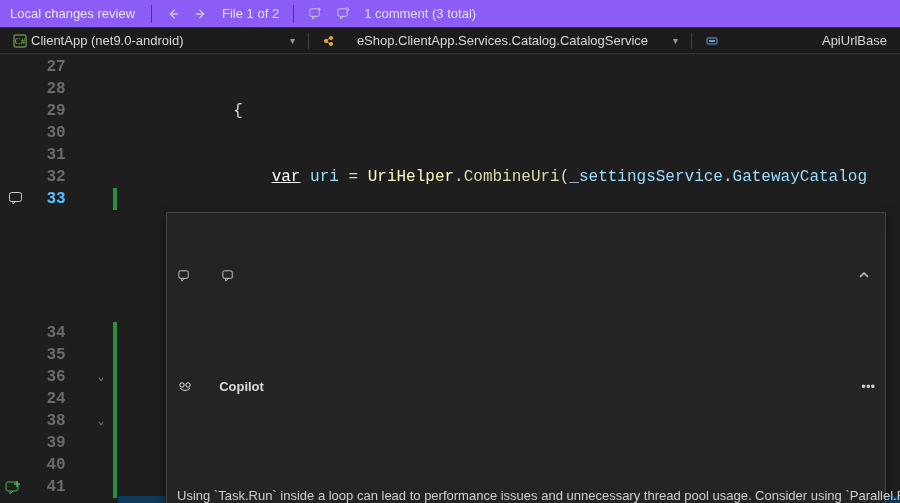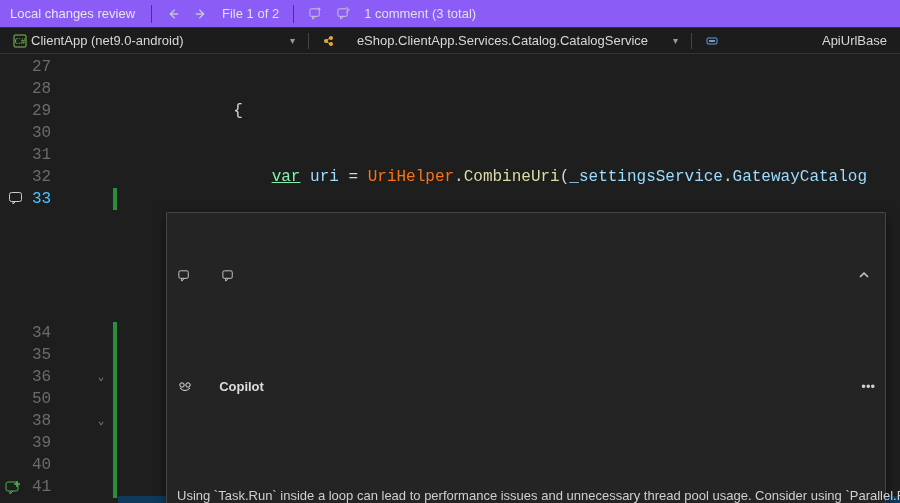--- a/index.html
+++ b/index.html
@@ -74,44 +74,45 @@
     position:absolute;
     left:6px;
     width:20px; height:20px;
     display:flex;align-items:center;justify-content:center;
     color:#bbb;
   }
   .line-nums {
     width: 58px;
     background:#1e1e1e;
     color:#6b6b6b;
-    text-align:left;
+    text-align:center;
     padding-right: 10px;
     padding-top:2px;
+    font-weight:bold;
   }
   .line-nums div { height:22px; }
   .line-nums div.blue { color:#4fc1ff; }
   .fold-col { width:22px; background:#1e1e1e; color:#888; padding-top:2px;}
   .fold-col div { height:22px; display:flex; align-items:center; justify-content:center; font-size:11px;}
   .diff-col { width:6px; background:#1e1e1e; padding-top:2px;}
   .diff-col div { height:22px; }
   .diff-col div.added { background:#2a8f3c; width:4px; margin-left:1px;}
   .code {
     flex:1;
     padding-top:2px;
     white-space: pre;
     overflow:hidden;
     position:relative;
   }
   .code .row { height:22px; padding-left: 0; }
   .row.hl { background:#0f3a5c; }
 
   
-  .kw { color:#86efac;text-decoration:underline; }
-  .type { color:#f97316; }
+  .kw { color:#ffffff;text-decoration:underline; }
+  .type { color:#fef9c3; }
   .var { color:#9cdcfe; }
   .mth { color:#dcdcaa; }
   .str { color:#d69d85; }
   .pun { color:#d4d4d4; }
   .op  { color:#d4d4d4; }
 
   
   .popup {
     position:absolute;
     left: 48px;
@@ -248,21 +249,21 @@
     <div>28</div>
     <div>29</div>
     <div>30</div>
     <div>31</div>
     <div>32</div>
     <div class="blue">33</div>
     <div style="height:112px;"></div>
     <div>34</div>
     <div>35</div>
     <div>36</div>
-    <div>50</div>
+    <div>24</div>
     <div>38</div>
     <div>39</div>
     <div>40</div>
     <div>41</div>
   </div>
 
   <div class="fold-col">
     <div></div>
       <div></div>
       <div></div>

